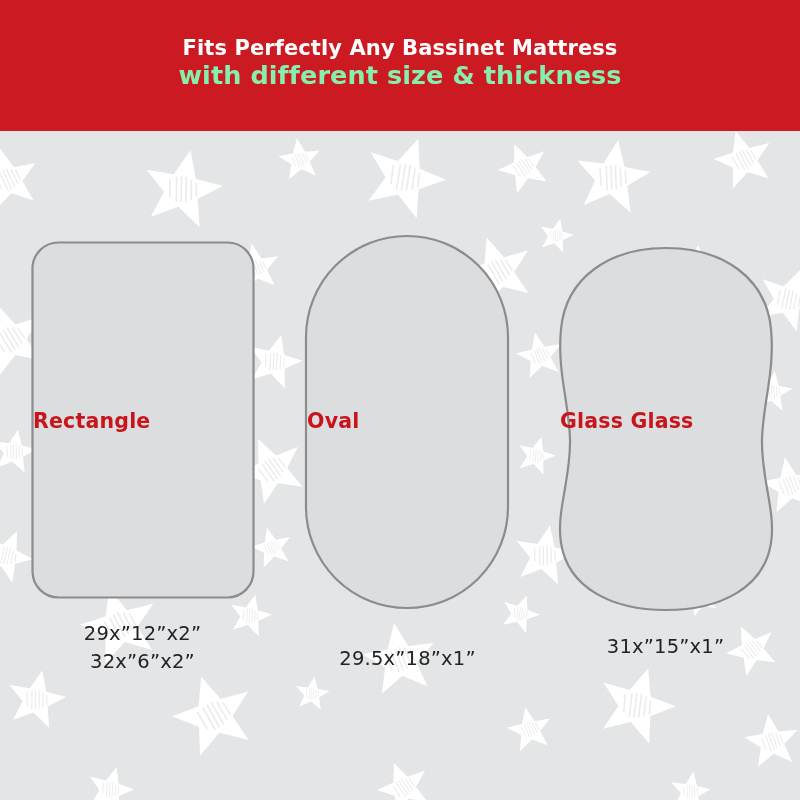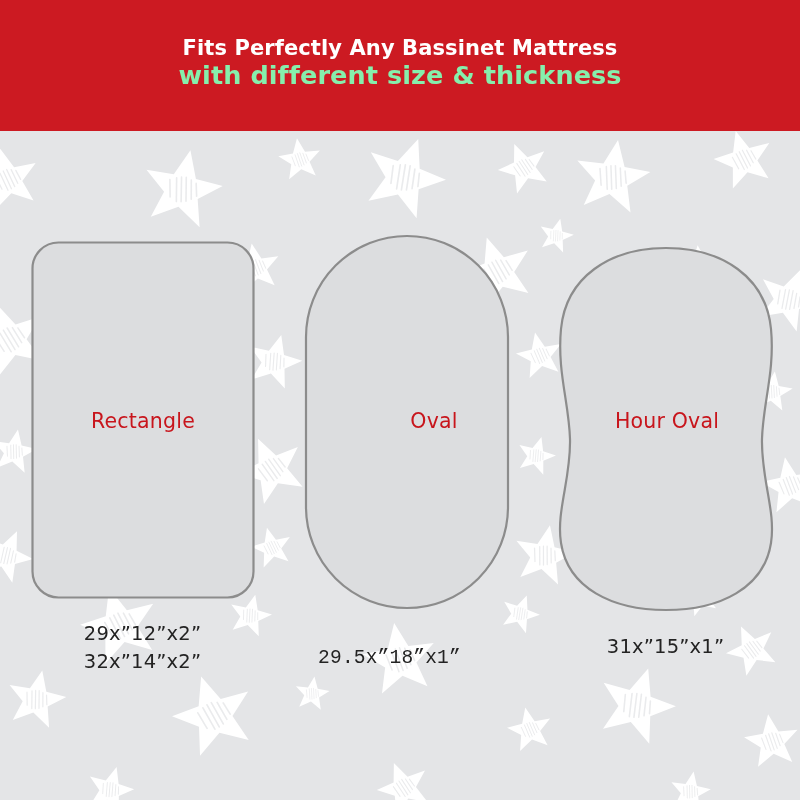--- a/index.html
+++ b/index.html
@@ -72,43 +72,42 @@
   }
   #shape-rectangle { left: 28px;  top: 238px; }
   #shape-oval      { left: 302px; top: 232px; }
   #shape-hourglass { left: 552px; top: 243px; }
 
   .shape-label {
     position: absolute;
     z-index: 3;
     color: #c8151c;
     font-size: 20.5px;
-    font-weight: normal;
+    font-weight: bold;
     letter-spacing: 0.2px;
     white-space: nowrap;
-    text-align: center;
   }
   #label-rectangle { left: 33px;  top: 409px; width: 220px; }
-  #label-oval      { left: 307px; top: 409px; width: 202px; padding-left: 26px; }
+  #label-oval      { left: 307px; top: 409px; width: 202px; }
   #label-hourglass { left: 560px; top: 409px; width: 214px; }
 
   
   .dims {
     position: absolute;
     z-index: 3;
     color: #232323;
     font-size: 19.5px;
     font-weight: normal;
     letter-spacing: 0.2px;
     line-height: 1.42;
     text-align: center;
     white-space: nowrap;
   }
   #dims-rectangle { left: 30px;  top: 620px; width: 225px; }
-  #dims-oval      { left: 287px; top: 645px; width: 205px; font-family: Liberation Mono, monospace; }
+  #dims-oval      { left: 305px; top: 645px; width: 205px; }
   #dims-hourglass { left: 558px; top: 633px; width: 215px; }
   .dims-line { display: block; }
 </style>
 </head>
 <body>
 
 <div id="stage">
 
   <svg id="star-layer" viewBox="0 0 800 800" xmlns="http://www.w3.org/2000/svg" aria-hidden="true">
     <rect x="0" y="0" width="800" height="800" fill="#e4e5e7"></rect>
@@ -182,21 +181,21 @@
     <div id="banner-line1">Fits Perfectly Any Bassinet Mattress</div>
     <div id="banner-line2">with different size &amp; thickness</div>
   </div>
 
   <svg id="shape-rectangle" class="shape-svg" width="230" height="364" viewBox="0 0 230 364" xmlns="http://www.w3.org/2000/svg">
     <rect x="4.5" y="4.5" width="221" height="355" rx="26" ry="26" fill="#dcdddf" stroke="#8c8c8c" stroke-width="2.2"></rect>
   </svg>
   <div id="label-rectangle" class="shape-label">Rectangle</div>
   <div id="dims-rectangle" class="dims">
     <span class="dims-line">29x”12”x2”</span>
-    <span class="dims-line">32x”14”x2”</span>
+    <span class="dims-line">32x”6”x2”</span>
   </div>
 
   <svg id="shape-oval" class="shape-svg" width="210" height="380" viewBox="0 0 210 380" xmlns="http://www.w3.org/2000/svg">
     <rect x="4" y="4" width="202" height="372" rx="101" ry="101" fill="#dcdddf" stroke="#8c8c8c" stroke-width="2.2"></rect>
   </svg>
   <div id="label-oval" class="shape-label">Oval</div>
   <div id="dims-oval" class="dims">
     <span class="dims-line">29.5x”18”x1”</span>
   </div>
 
@@ -204,18 +203,18 @@
     <path d="M114,5
              C 170,5 214,34 219,86
              C 223,128 211,160 210,196
              C 209,236 224,268 219,300
              C 212,345 168,367 114,367
              C 60,367 16,345 9,300
              C 4,268 19,236 18,196
              C 17,160 5,128 9,86
              C 14,34 58,5 114,5 Z" fill="#dcdddf" stroke="#8c8c8c" stroke-width="2.2" stroke-linejoin="round"></path>
   </svg>
-  <div id="label-hourglass" class="shape-label">Hour Oval</div>
+  <div id="label-hourglass" class="shape-label">Glass Glass</div>
   <div id="dims-hourglass" class="dims">
     <span class="dims-line">31x”15”x1”</span>
   </div>
 
 </div>
 
 </body></html>

